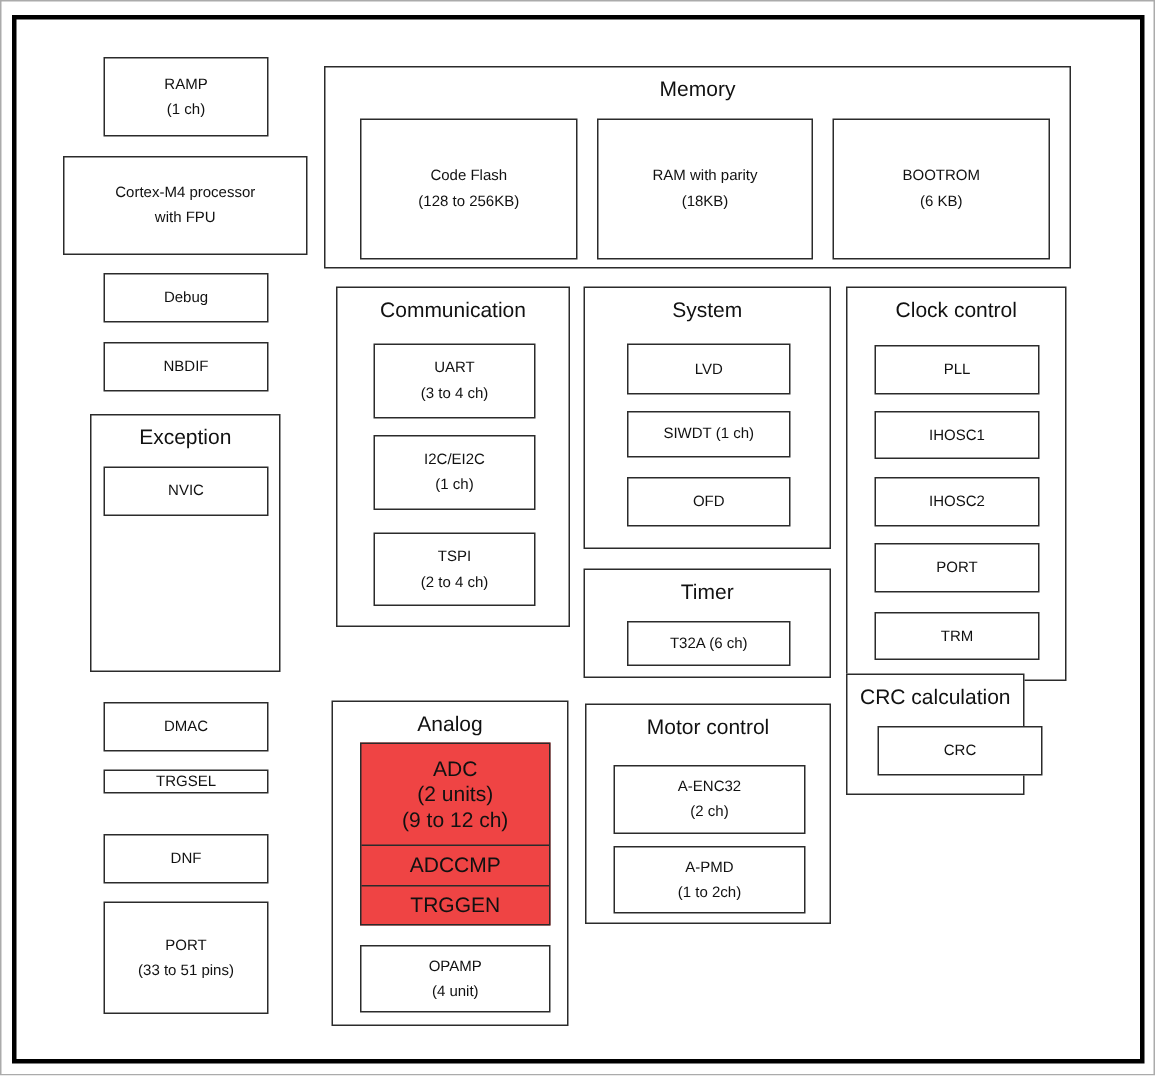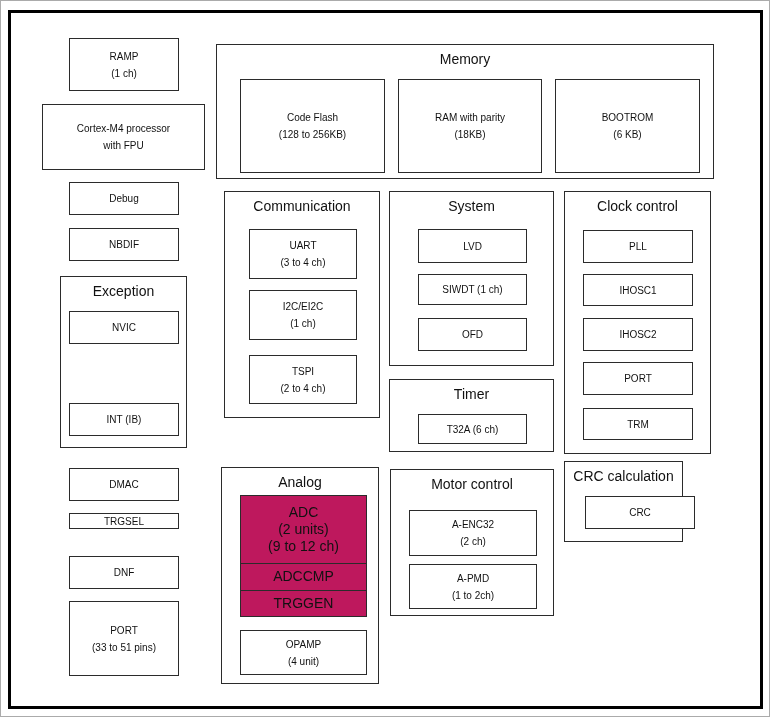--- a/index.html
+++ b/index.html
@@ -55,21 +55,21 @@
     width: 100%;
     text-align: center;
     font-size: 14px;
     line-height: 17px;
     color: #111111;
   }
   .stack {
     position: absolute;
     border: 1.5px solid #2b2b2b;
     box-sizing: border-box;
-    background: #be185d;
+    background: #ef4444;
     display: flex;
     flex-direction: column;
   }
   .stack-cell {
     display: flex;
     align-items: center;
     justify-content: center;
     text-align: center;
     font-size: 14px;
     line-height: 17px;
@@ -92,21 +92,20 @@
   <div class="box" style="left:41px;top:103px;width:163px;height:66px">Cortex-M4 processor
 with FPU</div>
 
   <div class="box" style="left:68px;top:181px;width:110px;height:33px">Debug</div>
 
   <div class="box" style="left:68px;top:227px;width:110px;height:33px">NBDIF</div>
 
   <div class="group" style="left:59px;top:275px;width:127px;height:172px">
     <div class="group-title">Exception</div>
     <div class="box" style="left:8px;top:34px;width:110px;height:33px">NVIC</div>
-    <div class="box" style="left:8px;top:126px;width:110px;height:33px">INT (IB)</div>
   </div>
 
   <div class="box" style="left:68px;top:467px;width:110px;height:33px">DMAC</div>
 
   <div class="box" style="left:68px;top:512px;width:110px;height:16px">TRGSEL</div>
 
   <div class="box" style="left:68px;top:555px;width:110px;height:33px">DNF</div>
 
   <div class="box" style="left:68px;top:600px;width:110px;height:75px">PORT
 (33 to 51 pins)</div>
@@ -166,17 +165,17 @@
   </div>
 
   <div class="group" style="left:389px;top:468px;width:164px;height:147px">
     <div class="group-title">Motor control</div>
     <div class="box" style="left:18px;top:40px;width:128px;height:46px">A-ENC32
 (2 ch)</div>
     <div class="box" style="left:18px;top:94px;width:128px;height:45px">A-PMD
 (1 to 2ch)</div>
   </div>
 
-  <div class="group" style="left:563px;top:460px;width:119px;height:81px">
+  <div class="group" style="left:563px;top:448px;width:119px;height:81px">
     <div class="group-title">CRC calculation</div>
     <div class="box" style="left:20px;top:34px;width:110px;height:33px">CRC</div>
   </div>
 </div>
 
 </body></html>

